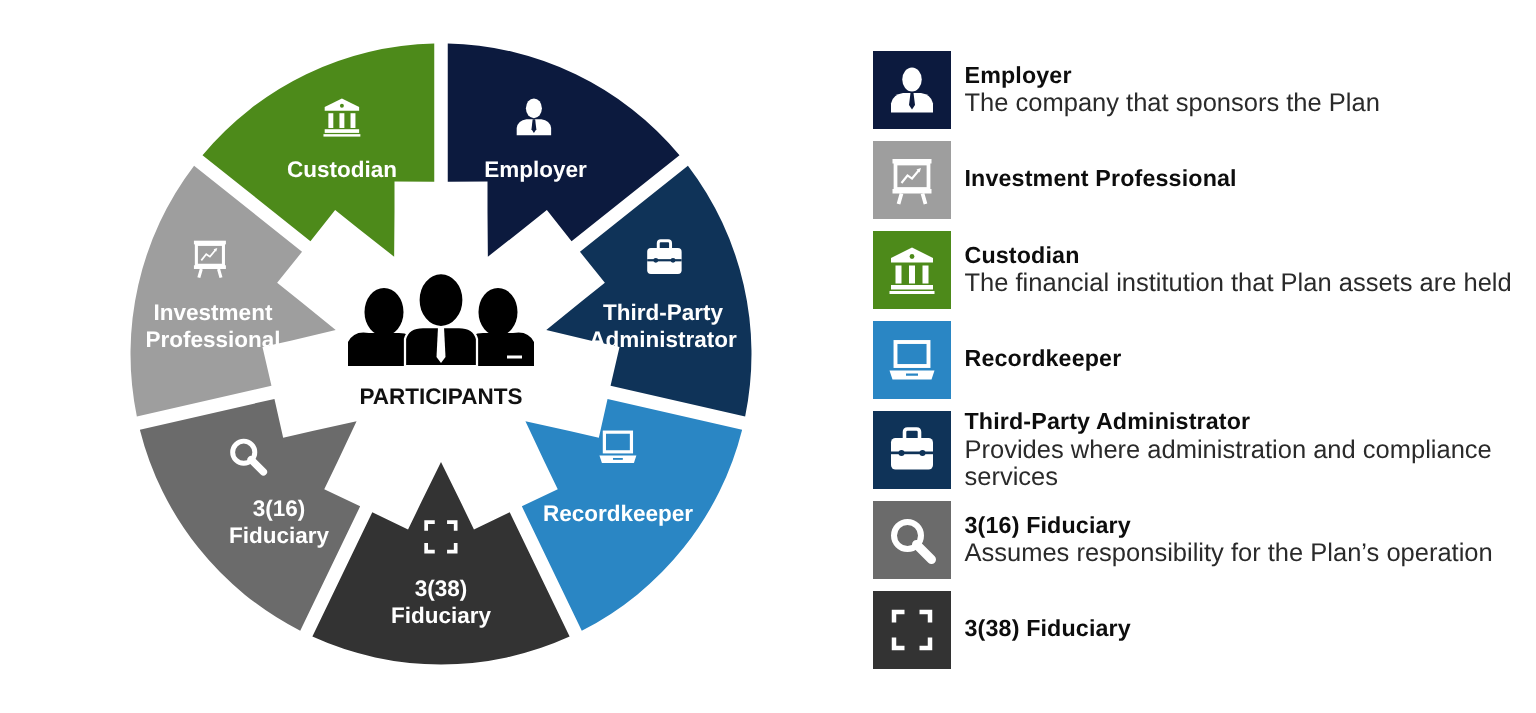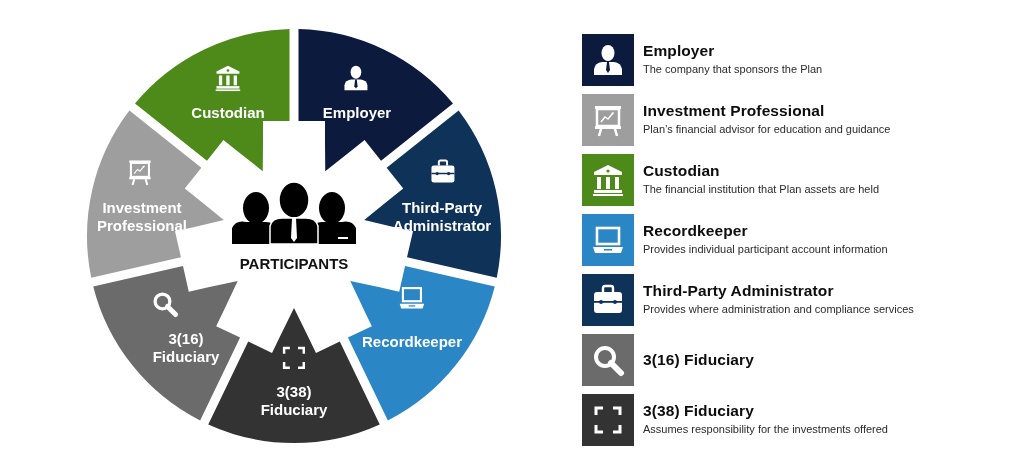--- a/index.html
+++ b/index.html
@@ -6,21 +6,21 @@
   body { width: 1024px; height: 475px; position: relative; overflow: hidden; font-family: "Liberation Sans", sans-serif; }
   #wheel { position: absolute; left: 0; top: 0; }
   .seg-label { font-family: "Liberation Sans", sans-serif; font-weight: 700; fill: #ffffff; font-size: 15px; text-anchor: middle; }
   .center-label { font-family: "Liberation Sans", sans-serif; font-weight: 700; fill: #111111; font-size: 15px; text-anchor: middle; }
   .legend { position: absolute; left: 582px; top: 34px; }
   .legend-item { position: relative; height: 52px; margin-bottom: 8px; display: flex; align-items: center; cursor: pointer; }
   .legend-icon { width: 52px; height: 52px; flex: 0 0 52px; display: flex; align-items: center; justify-content: center; }
   .legend-icon svg { width: 34px; height: 34px; }
   .legend-text { margin-left: 9px; display: flex; flex-direction: column; }
   .legend-title { font-family: "Liberation Sans", sans-serif; font-weight: 700; font-size: 15.5px; color: #0d0d0d; line-height: 18px; letter-spacing: 0.1px; }
-  .legend-desc { font-family: "Liberation Sans", sans-serif; font-size: 11px; color: #2a2a2a; line-height: 18px; }
+  .legend-desc { font-family: "Liberation Sans", sans-serif; font-size: 17px; color: #2a2a2a; line-height: 18px; }
 </style>
 </head>
 <body>
 
 <svg id="wheel" width="600" height="475" viewBox="0 0 600 475" xmlns="http://www.w3.org/2000/svg">
   <g id="segments-layer">
       <g style="cursor: pointer;">
         <path d="M298.50,29.05 A207,207 0 0 1 453.00,103.45 L381.04,160.84 L364.58,140.06 L348.95,152.53 L325.24,171.13 L325.00,141.00 L325.00,121.00 L298.50,121.09 Z" fill="#0c1a3e"></path>
         <g transform="translate(342,64) scale(0.82)" color="#0c1a3e">
           <ellipse cx="17" cy="10" rx="6.5" ry="8" fill="#fff"></ellipse>
@@ -128,21 +128,20 @@
           <rect x="4" y="3" width="26" height="3" fill="#fff"></rect>
           <rect x="6" y="6" width="22" height="17" fill="none" stroke="#fff" stroke-width="2.5"></rect>
           <polyline points="10,19 14,14 17,16 22,10" fill="none" stroke="#fff" stroke-width="1.4"></polyline>
           <path d="M20,10 L23,9 L22,12 Z" fill="#fff"></path>
           <rect x="4" y="23" width="26" height="3" fill="#fff"></rect>
           <path d="M10,26 L8,33 M24,26 L26,33" stroke="#fff" stroke-width="2.5"></path>
         </svg>
       </div>
     <div class="legend-text">
         <span class="legend-title">Investment Professional</span>
-        <span class="legend-desc">Plan’s financial advisor for education and guidance</span>
       </div>
   </div>
   <div class="legend-item">
     <div class="legend-icon" style="background: rgb(77, 138, 26); color: rgb(77, 138, 26);">
         <svg viewBox="0 0 34 34">
           <path d="M17,2 L31,9 L31,12 L3,12 L3,9 Z" fill="#fff"></path>
           <circle cx="17" cy="8" r="1.6" fill="currentColor"></circle>
           <rect x="6" y="14" width="4" height="12" fill="#fff"></rect>
           <rect x="15" y="14" width="4" height="12" fill="#fff"></rect>
           <rect x="24" y="14" width="4" height="12" fill="#fff"></rect>
@@ -158,21 +157,20 @@
   <div class="legend-item">
     <div class="legend-icon" style="background: rgb(42, 134, 196); color: rgb(42, 134, 196);">
         <svg viewBox="0 0 34 34">
           <rect x="6" y="5" width="22" height="16" fill="none" stroke="#fff" stroke-width="2.6"></rect>
           <path d="M2,24 L32,24 L30,30 L4,30 Z" fill="#fff"></path>
           <rect x="13" y="26" width="8" height="1.5" fill="currentColor"></rect>
         </svg>
       </div>
     <div class="legend-text">
         <span class="legend-title">Recordkeeper</span>
-        <span class="legend-desc">Provides individual participant  account information</span>
       </div>
   </div>
   <div class="legend-item">
     <div class="legend-icon" style="background: rgb(15, 51, 88); color: rgb(15, 51, 88);">
         <svg viewBox="0 0 34 34">
           <path d="M12,9 L12,5 Q12,3 14,3 L20,3 Q22,3 22,5 L22,9" fill="none" stroke="#fff" stroke-width="2.4"></path>
           <rect x="3" y="9" width="28" height="21" rx="3" fill="#fff"></rect>
           <rect x="3" y="18" width="28" height="1.8" fill="currentColor"></rect>
           <circle cx="10" cy="19" r="2" fill="currentColor"></circle>
           <circle cx="24" cy="19" r="2" fill="currentColor"></circle>
@@ -185,26 +183,26 @@
   </div>
   <div class="legend-item">
     <div class="legend-icon" style="background: rgb(107, 107, 107); color: rgb(107, 107, 107);">
         <svg viewBox="0 0 34 34">
           <circle cx="14" cy="14" r="9" fill="none" stroke="#fff" stroke-width="4"></circle>
           <path d="M20,20 L30,30" stroke="#fff" stroke-width="6" stroke-linecap="round"></path>
         </svg>
       </div>
     <div class="legend-text">
         <span class="legend-title">3(16) Fiduciary</span>
+        <span class="legend-desc">Assumes responsibility for the Plan’s operation</span>
       </div>
   </div>
   <div class="legend-item">
     <div class="legend-icon" style="background: rgb(51, 51, 51); color: rgb(51, 51, 51);">
         <svg viewBox="0 0 34 34">
           <path d="M5,12 L5,5 L12,5 M22,5 L29,5 L29,12 M29,22 L29,29 L22,29 M12,29 L5,29 L5,22" fill="none" stroke="#fff" stroke-width="3"></path>
         </svg>
       </div>
     <div class="legend-text">
         <span class="legend-title">3(38) Fiduciary</span>
-        <span class="legend-desc">Assumes responsibility for the investments offered</span>
       </div>
   </div>
 </div>
 
 </body></html>

